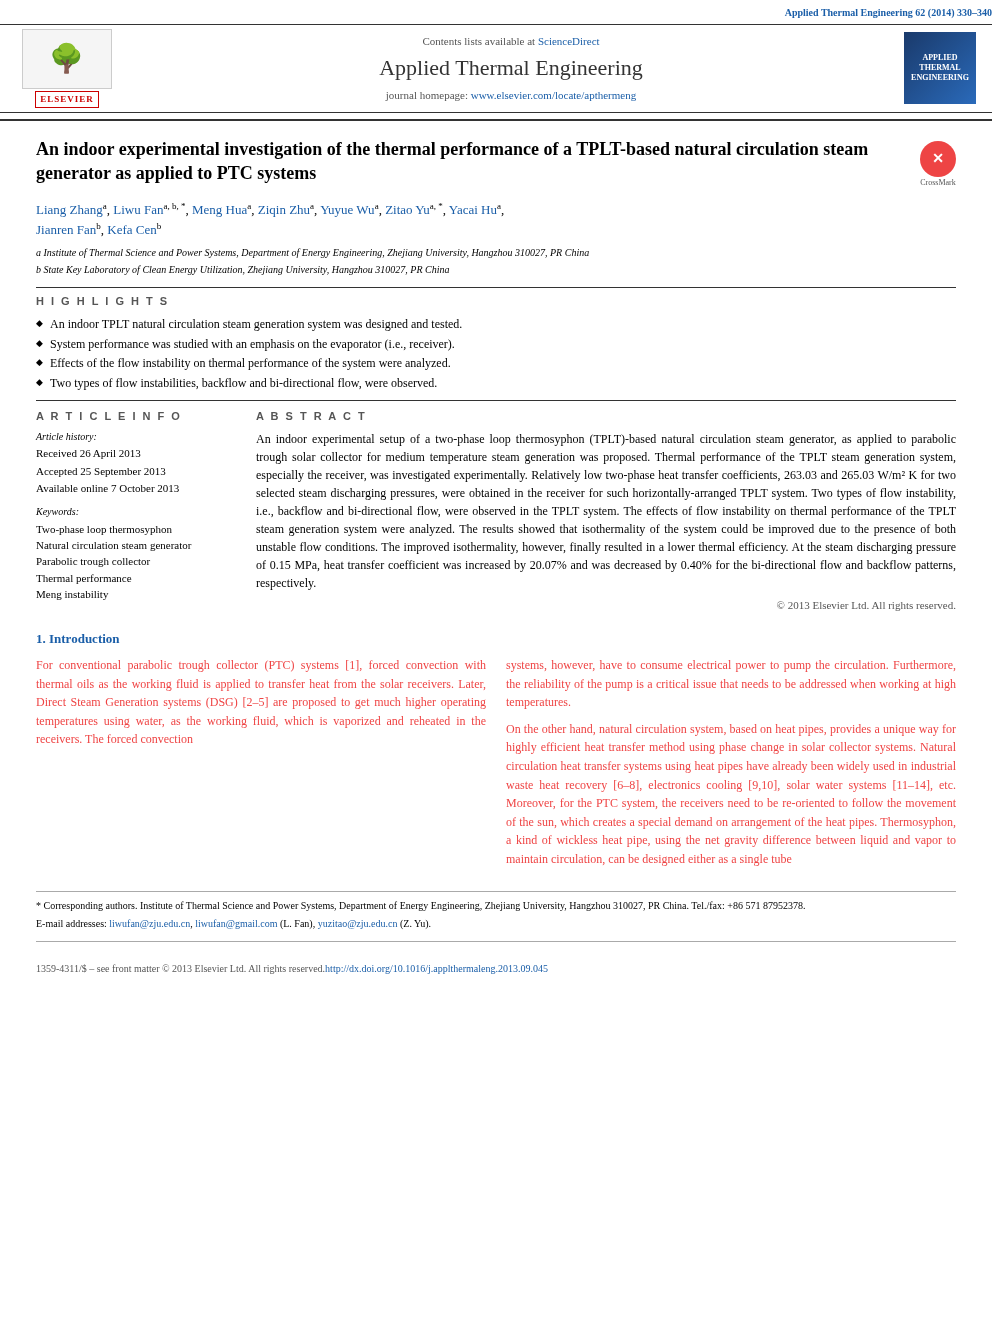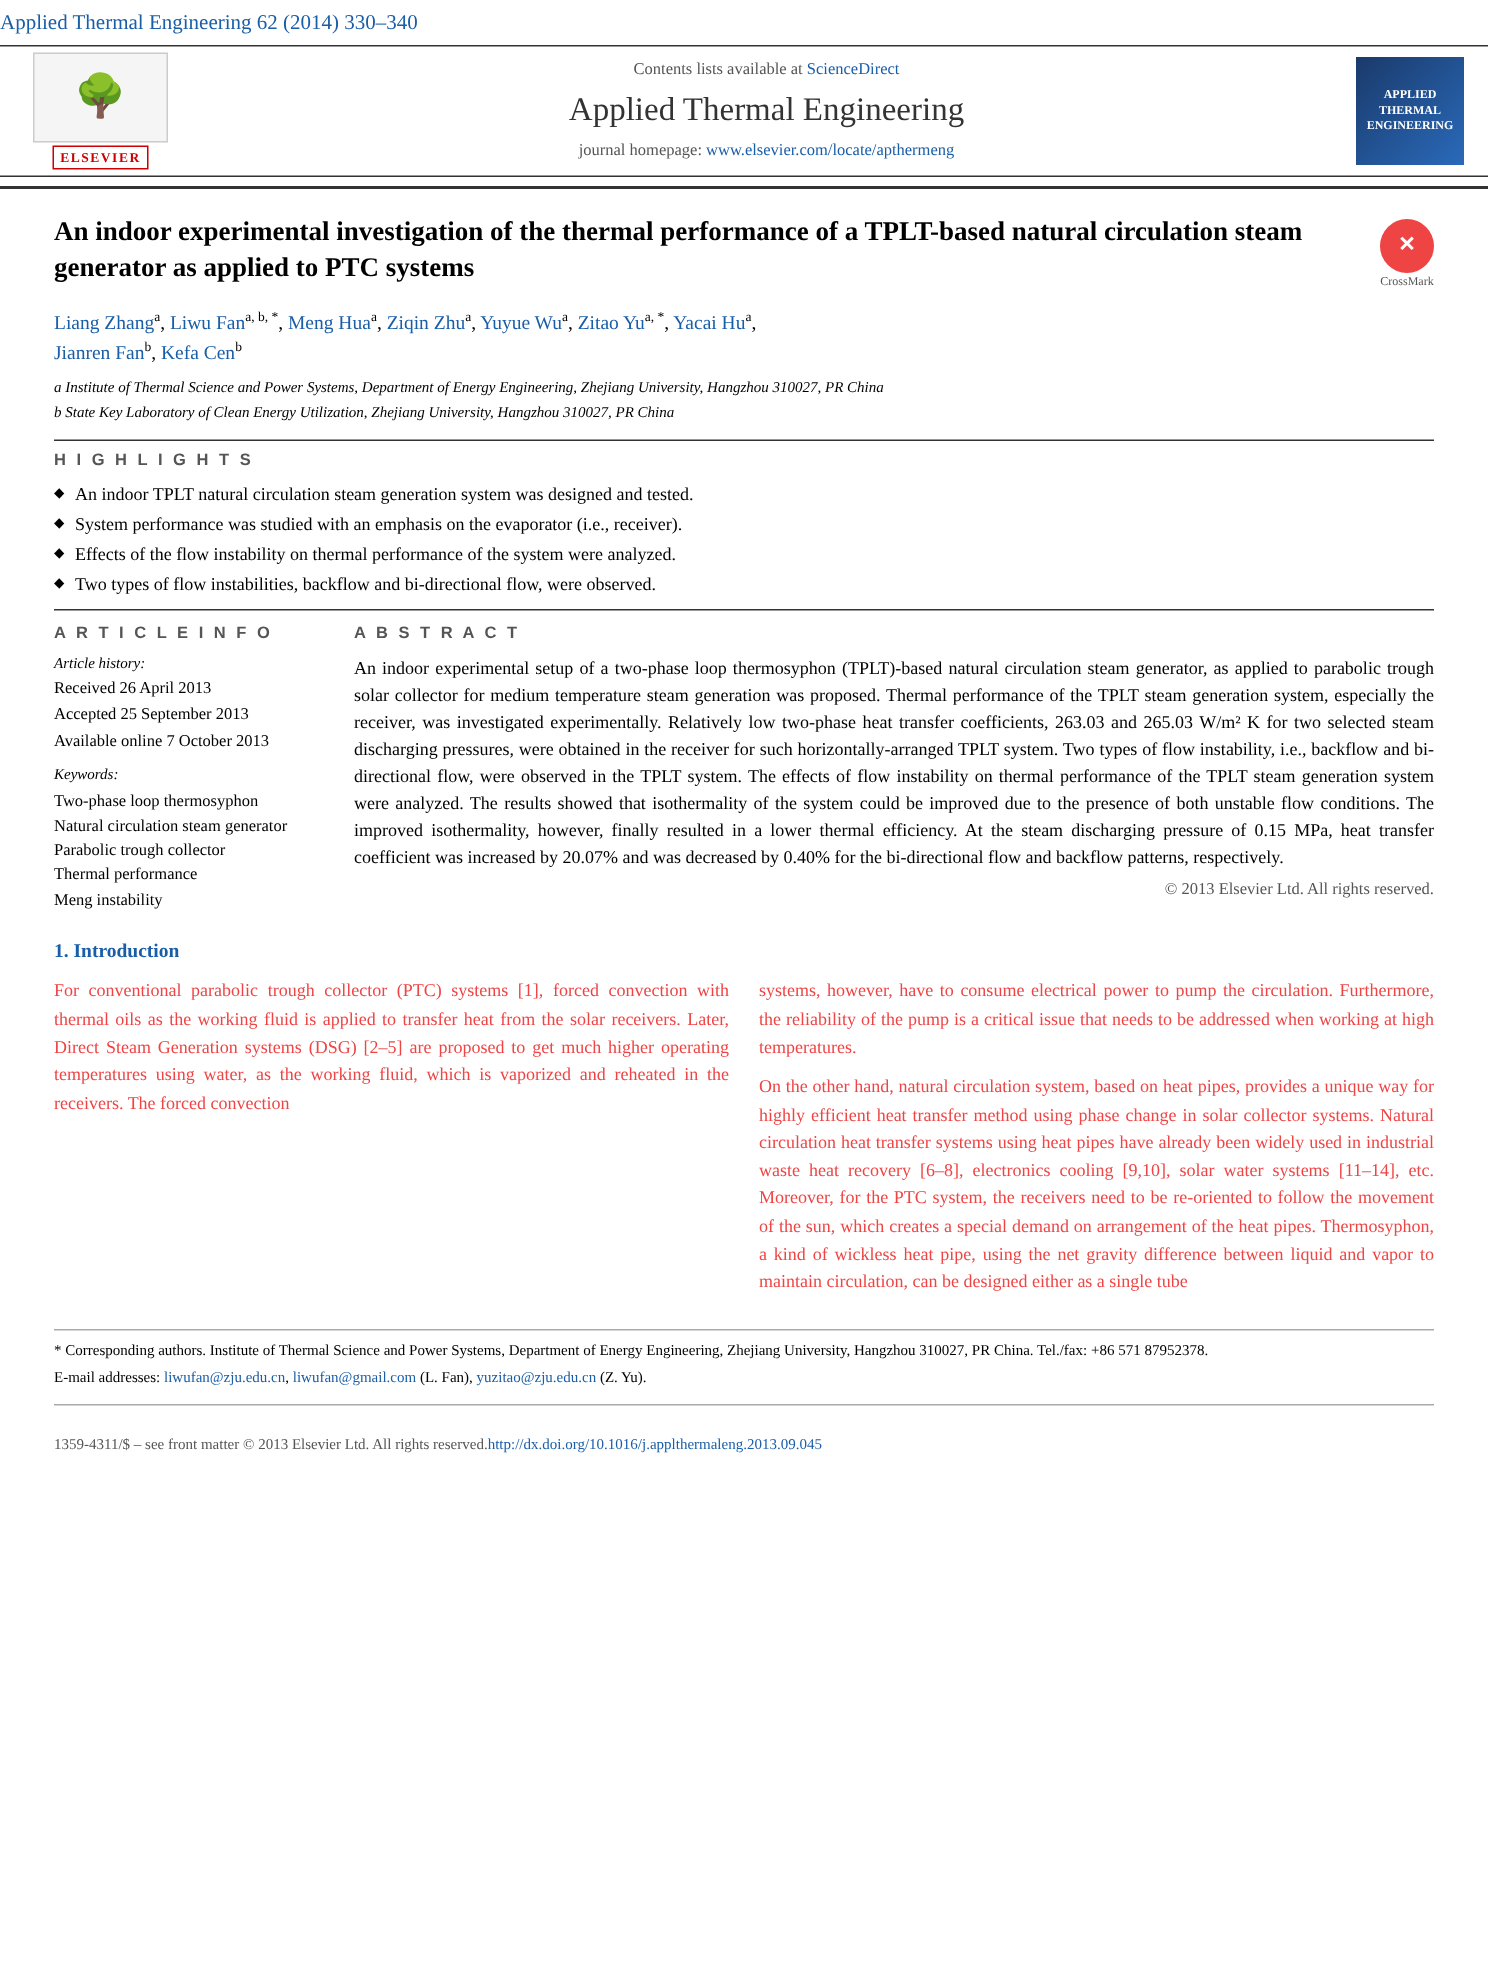--- a/index.html
+++ b/index.html
@@ -18,24 +18,25 @@
       background: #fff;
       padding: 0;
     }
     
     .journal-header {
       border-bottom: 2px solid #333;
       padding-bottom: 6px;
       margin-bottom: 0;
     }
     .journal-top-line {
-      text-align: left;
-      font-size: 14px;
+      text-align: right;
+      font-size: 10px;
       color: #1a5ea8;
       padding: 6px 0 4px 0;
+      font-weight: bold;
     }
     .journal-header-inner {
       display: flex;
       align-items: center;
       padding: 4px 12px 4px 12px;
       border-top: 1.5px solid #333;
       border-bottom: 1px solid #333;
     }
     .elsevier-logo {
       width: 110px;
@@ -205,20 +206,21 @@
     .highlight-item::before {
       content: '◆';
       position: absolute;
       left: 0;
       font-size: 9px;
       top: 1px;
     }
     
     .two-col {
       display: flex;
+      gap: 20px;
       margin-top: 8px;
     }
     .col-left {
       width: 200px;
       flex-shrink: 0;
     }
     .col-right {
       flex: 1;
     }
     .article-info-section { font-size: 11px; }

